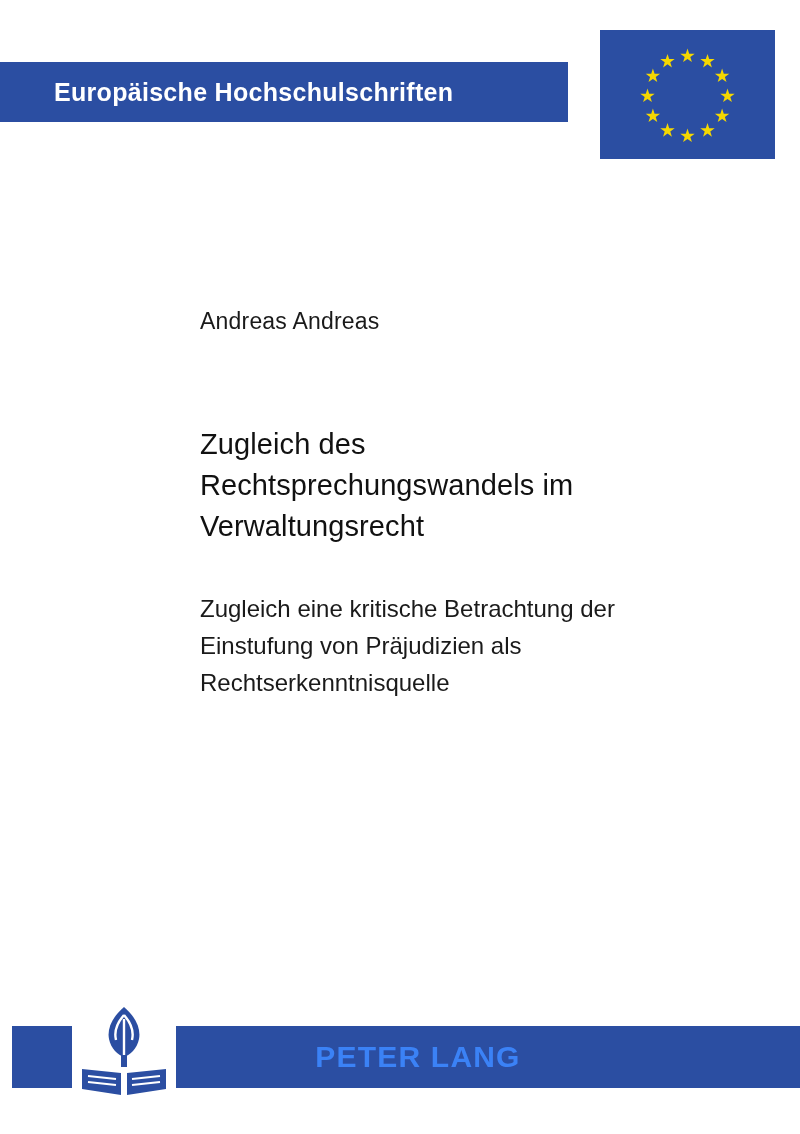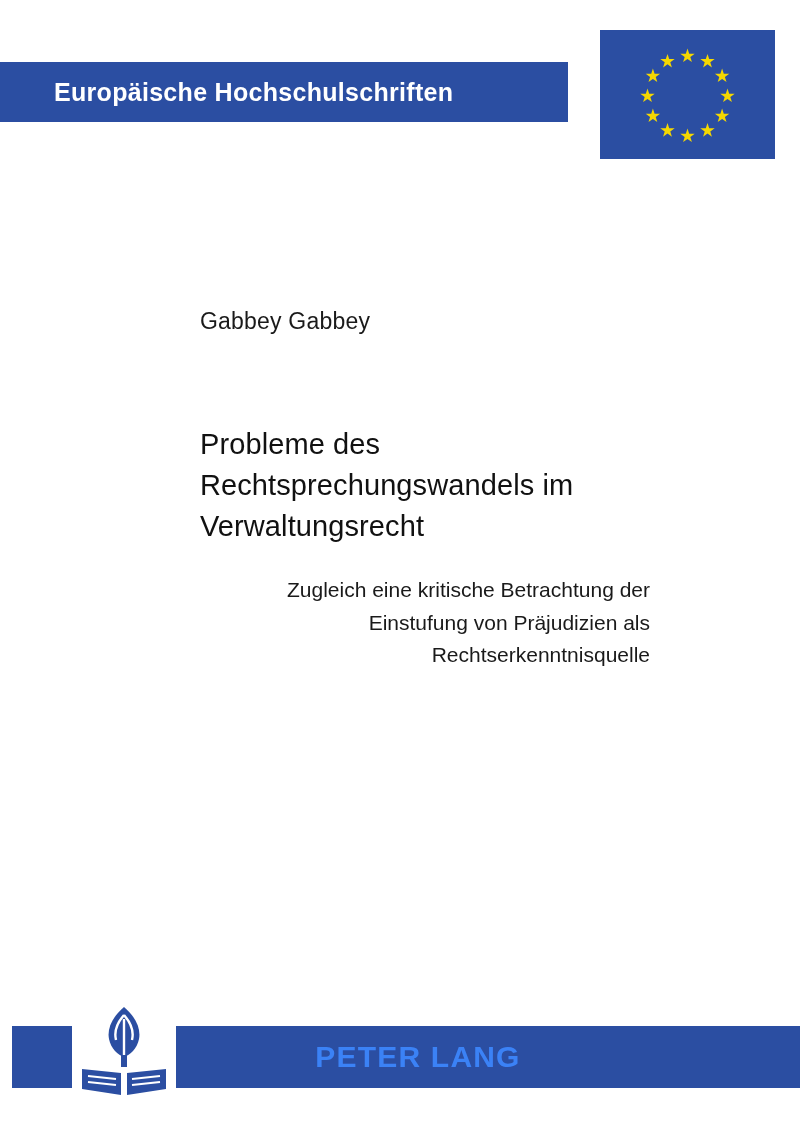--- a/index.html
+++ b/index.html
@@ -74,26 +74,25 @@
     top: 424px;
     width: 470px;
     font-size: 29px;
     color: #111111;
     line-height: 1.42;
     letter-spacing: 0.1px;
   }
   .subtitle {
     position: absolute;
     left: 200px;
-    top: 574px;
+    top: 590px;
     width: 450px;
-    font-size: 21px;
+    font-size: 24px;
     color: #1a1a1a;
     line-height: 1.55;
-    text-align: right;
   }
 
   
   .bottom-bar {
     position: absolute;
     left: 0;
     top: 1026px;
     width: 800px;
     height: 62px;
     background: #2b4ea2;
@@ -154,23 +153,23 @@
         <polygon points="87.5,98.5 89.2,103.7 94.7,103.7 90.3,106.9 91.9,112.1 87.5,108.9 83.1,112.1 84.7,106.9 80.3,103.7 85.8,103.7"></polygon>
         <polygon points="67.5,93.1 69.2,98.3 74.7,98.3 70.3,101.5 71.9,106.7 67.5,103.5 63.1,106.7 64.7,101.5 60.3,98.3 65.8,98.3"></polygon>
         <polygon points="52.9,78.5 54.6,83.7 60.1,83.7 55.7,86.9 57.3,92.1 52.9,88.9 48.5,92.1 50.1,86.9 45.7,83.7 51.2,83.7"></polygon>
         <polygon points="47.5,58.5 49.2,63.7 54.7,63.7 50.3,66.9 51.9,72.1 47.5,68.9 43.1,72.1 44.7,66.9 40.3,63.7 45.8,63.7"></polygon>
         <polygon points="52.9,38.5 54.6,43.7 60.1,43.7 55.7,46.9 57.3,52.1 52.9,48.9 48.5,52.1 50.1,46.9 45.7,43.7 51.2,43.7"></polygon>
         <polygon points="67.5,23.9 69.2,29.1 74.7,29.1 70.3,32.3 71.9,37.5 67.5,34.3 63.1,37.5 64.7,32.3 60.3,29.1 65.8,29.1"></polygon>
       </g>
     </svg>
   </div>
 
-  <div class="author">Gabbey Gabbey</div>
+  <div class="author">Andreas Andreas</div>
 
-  <div class="main-title">Probleme des Rechtsprechungswandels im Verwaltungsrecht</div>
+  <div class="main-title">Zugleich des Rechtsprechungswandels im Verwaltungsrecht</div>
 
   <div class="subtitle">Zugleich eine kritische Betrachtung der Einstufung von Präjudizien als Rechtserkenntnisquelle</div>
 
   <div class="bottom-bar"></div>
   <div class="bottom-white-left"></div>
 
   <div class="publisher-logo">
     <svg width="96" height="104" viewBox="0 0 96 104">
       <g fill="#2b4ea2">
 

